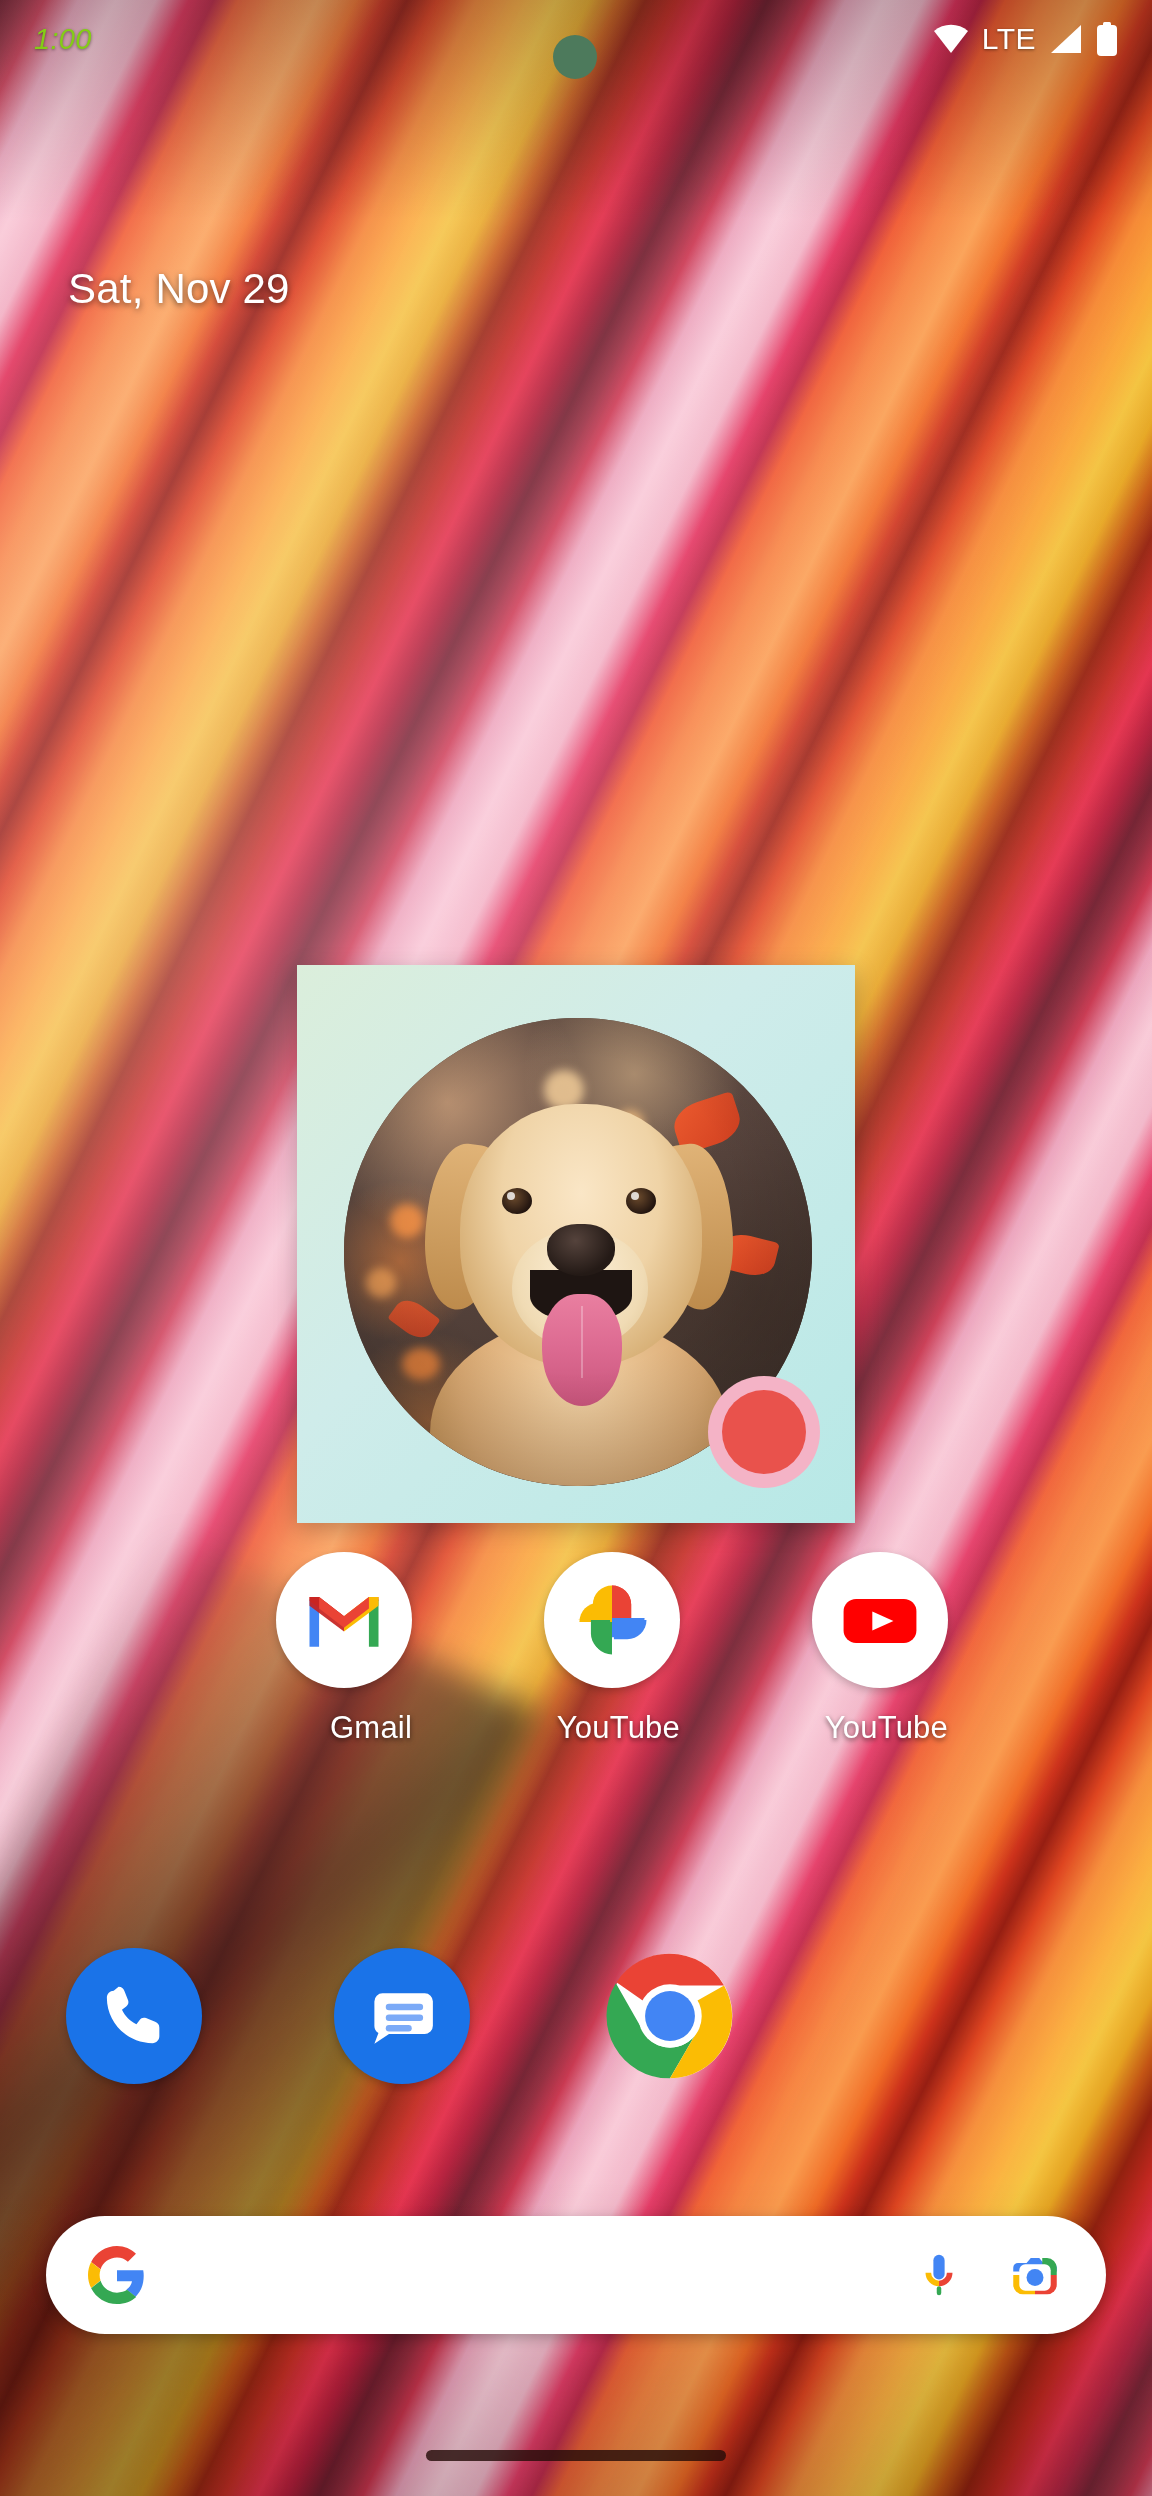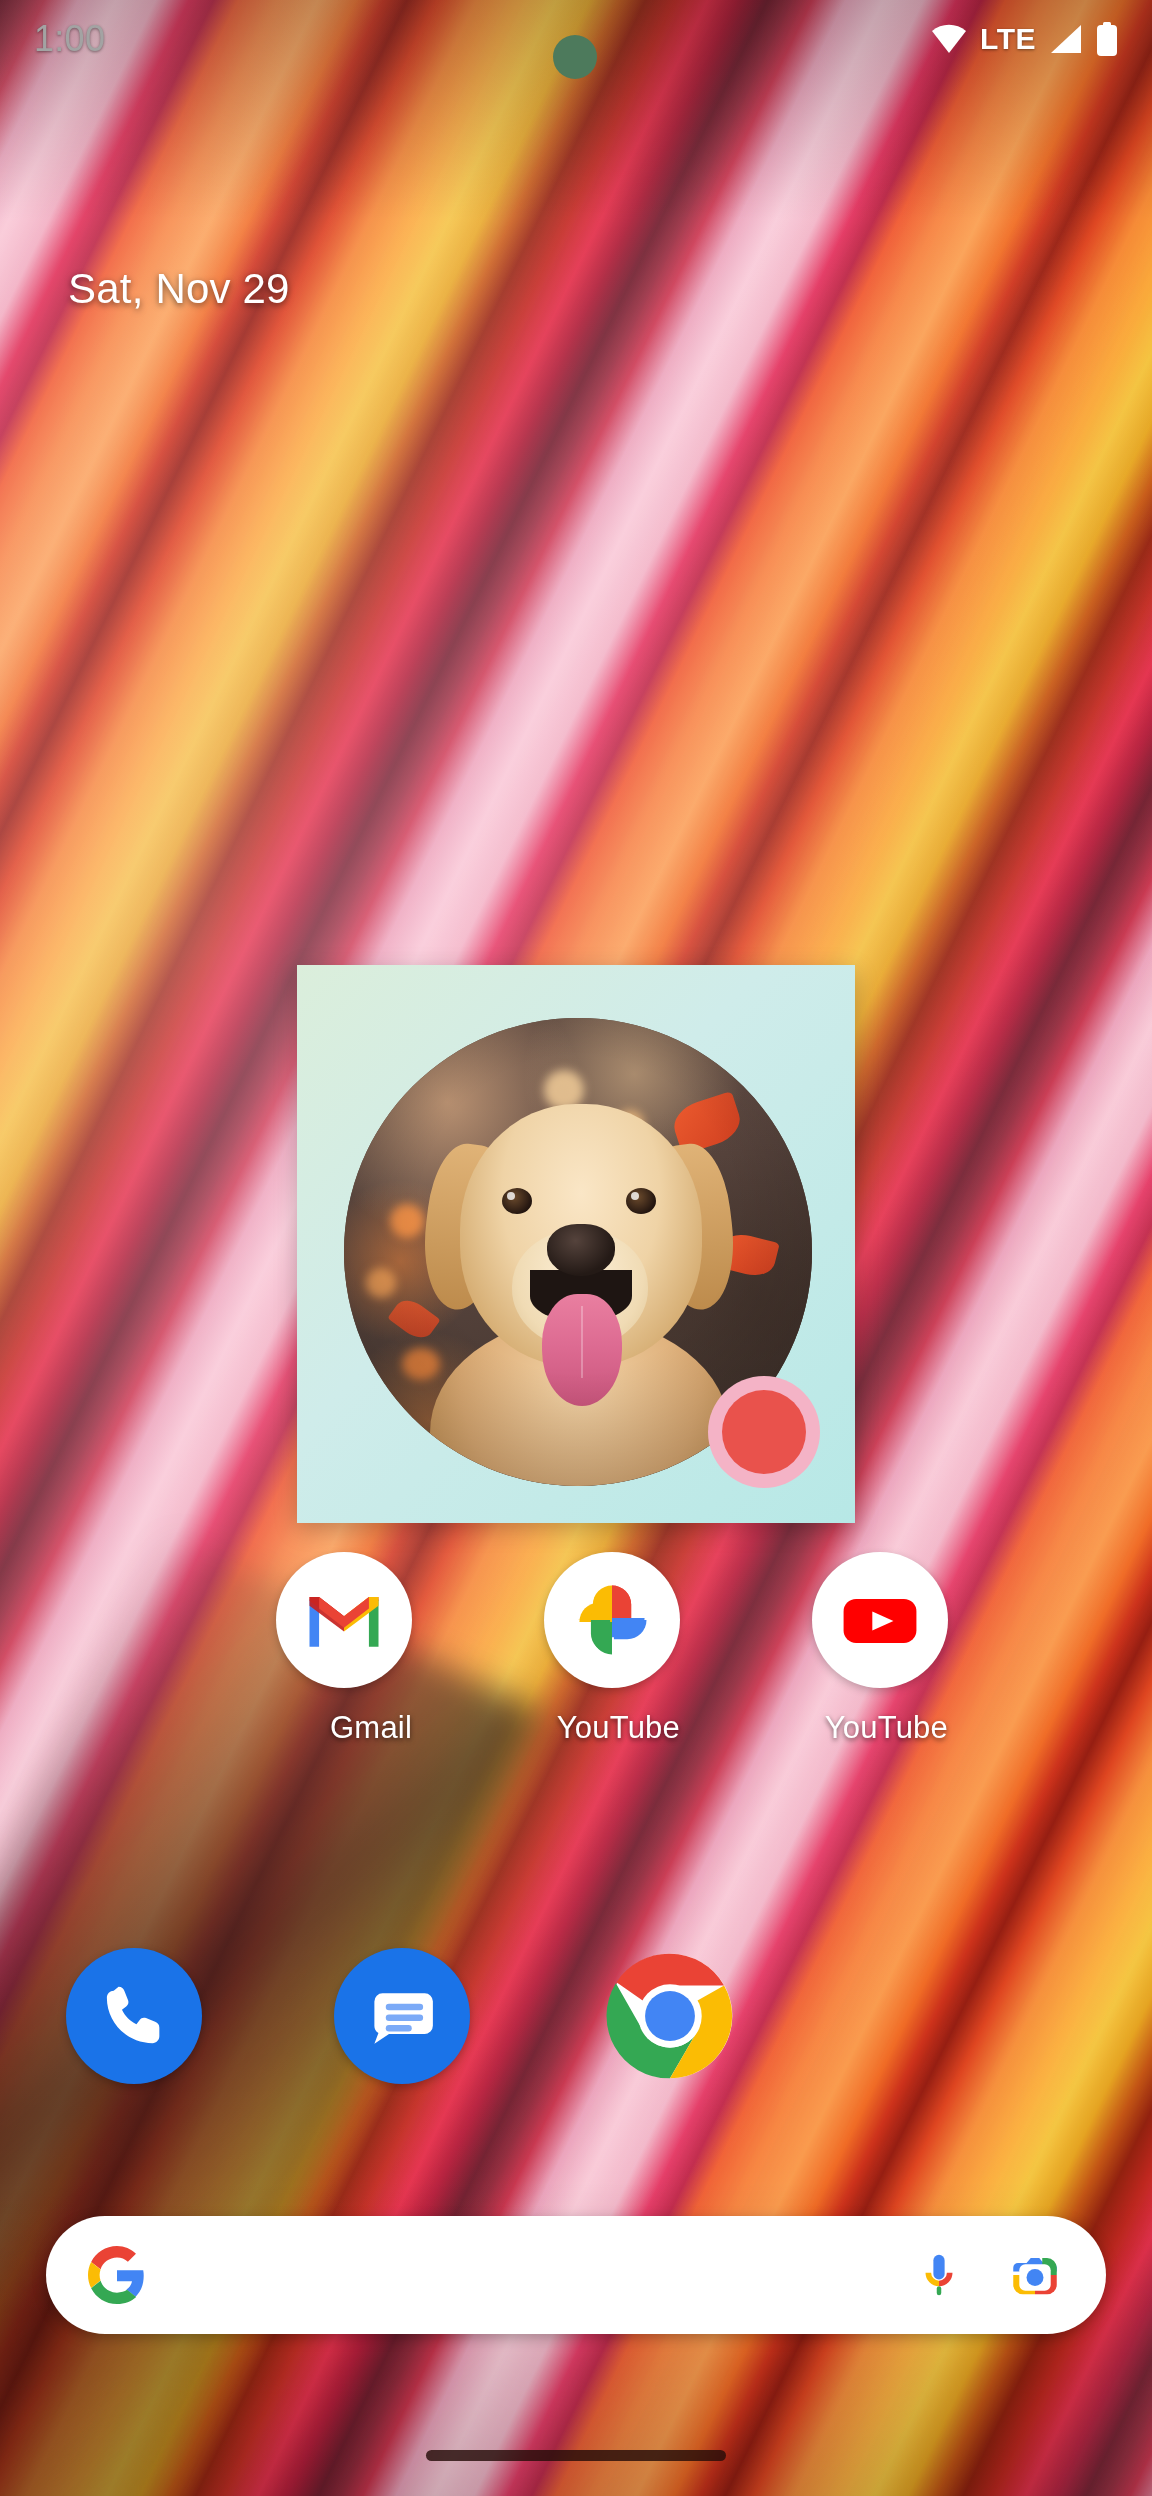--- a/index.html
+++ b/index.html
@@ -70,27 +70,28 @@
   
   #status-bar {
     position:absolute; left:0; top:0;
     width:1152px; height:78px;
     display:flex; align-items:center;
     justify-content:space-between;
     padding:0 34px 0 34px;
     z-index:30;
   }
   #status-time {
-    color:#a3a3a3; font-size:36px; letter-spacing:0.3px;
+    color:#84cc16; font-size:29px; letter-spacing:0.3px;
     text-shadow:0 1px 3px rgba(0,0,0,0.45);
+    font-style:italic;
   }
   #status-right { display:flex; align-items:center; gap:13px; }
   #status-right svg { display:block; }
   #lte-label {
-    color:#ffffff; font-size:30px; font-weight:700; letter-spacing:0.5px;
+    color:#ffffff; font-size:30px; font-weight:400; letter-spacing:0.5px;
     text-shadow:0 1px 3px rgba(0,0,0,0.45);
   }
 
   
   #camera-cutout {
     position:absolute; left:553px; top:35px;
     width:44px; height:44px; border-radius:50%;
     background:#4d7a5c;
     z-index:40;
   }

